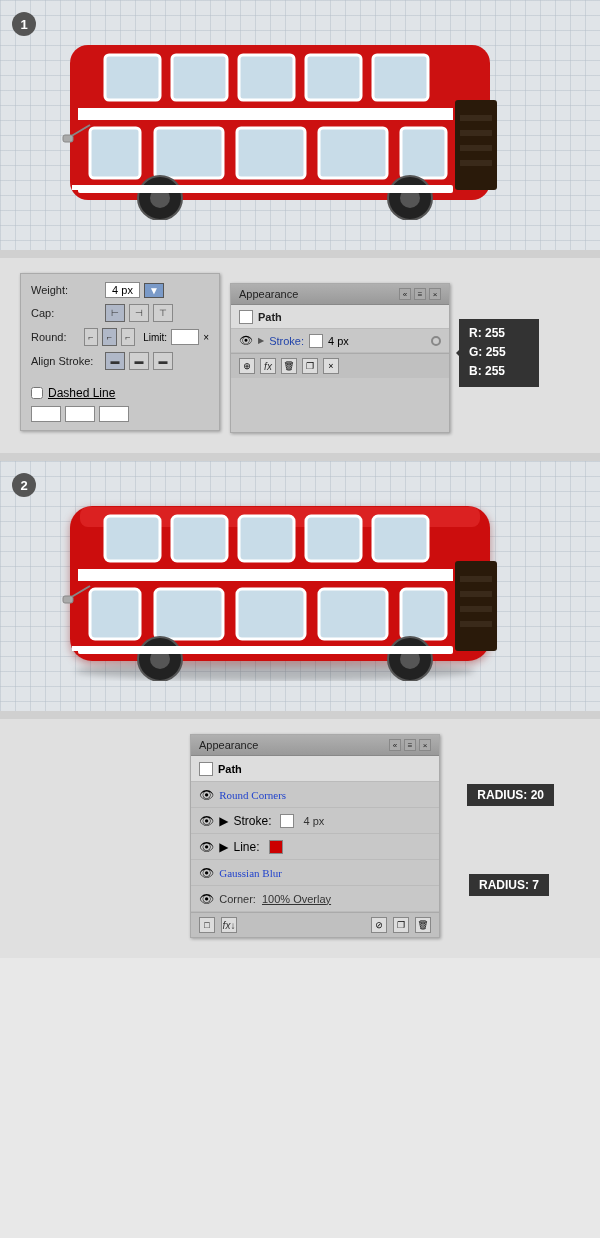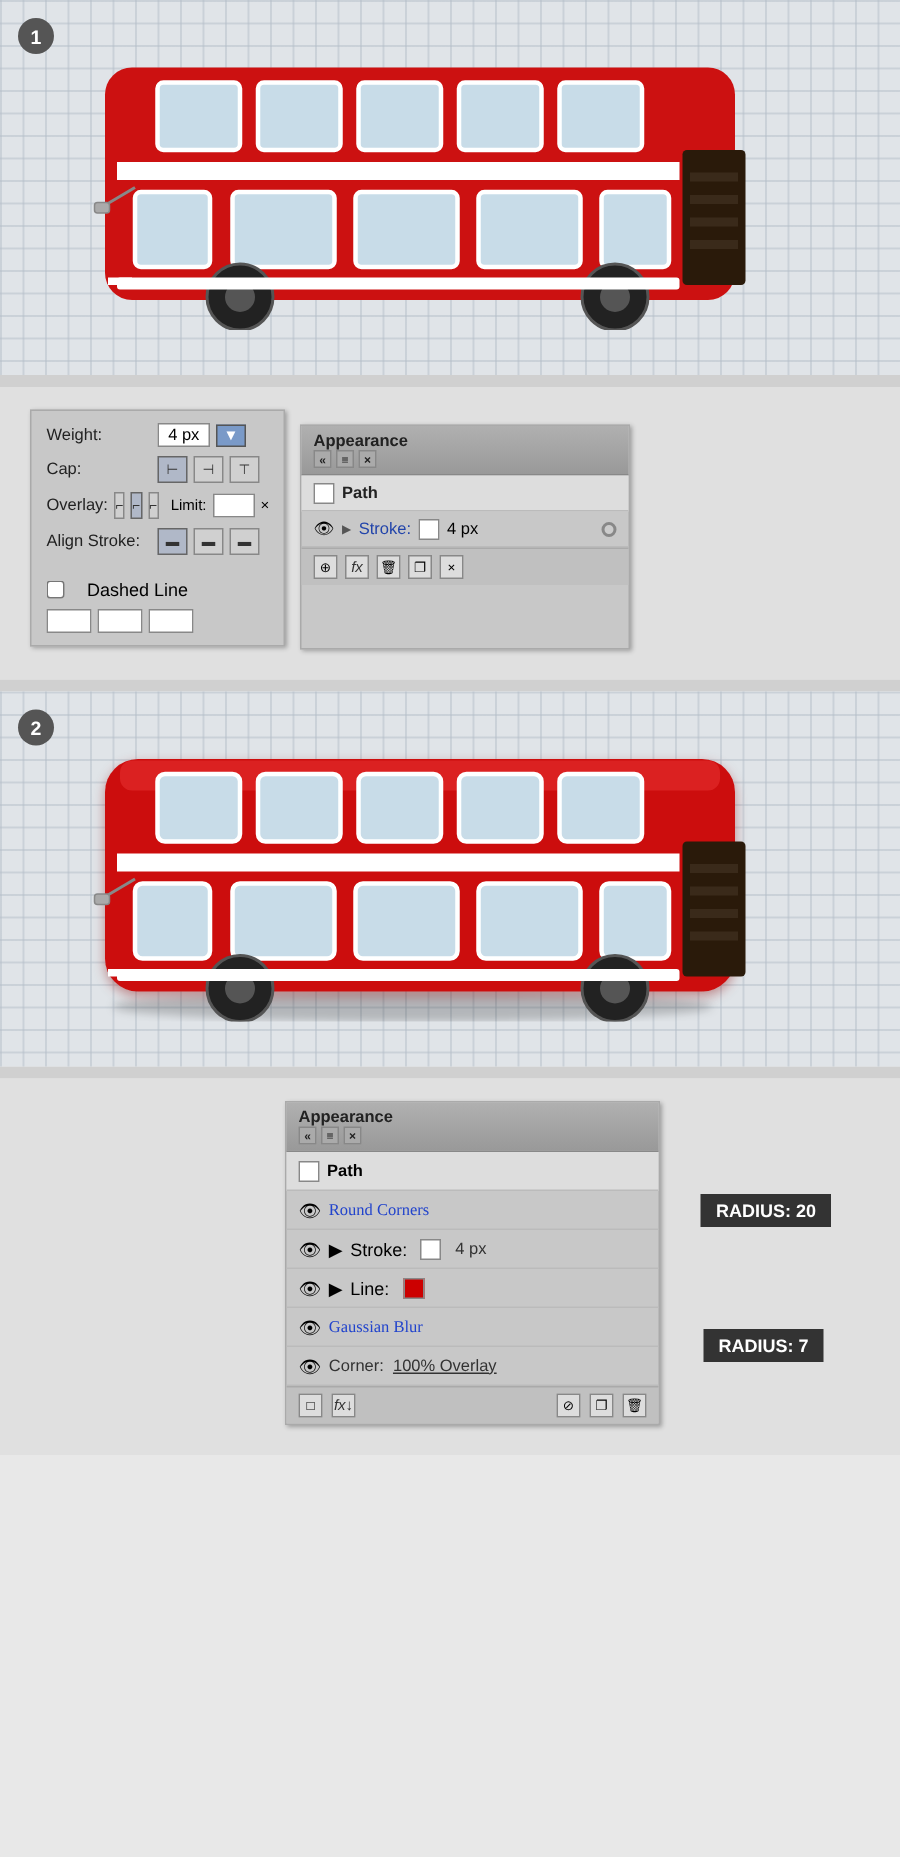--- a/index.html
+++ b/index.html
@@ -60,21 +60,21 @@
       position: relative;
       min-height: 175px;
       align-items: flex-start;
     }
 
     
     .stroke-panel {
       background: #c8c8c8;
       border: 1px solid #aaa;
       padding: 8px 10px;
-      width: 170px;
+      width: 200px;
       min-height: 140px;
       box-shadow: 1px 1px 3px rgba(0,0,0,0.3);
     }
 
     .stroke-panel .panel-row {
       display: flex;
       align-items: center;
       margin-bottom: 6px;
       gap: 4px;
     }
@@ -117,22 +117,23 @@
     }
 
     .btn-icon.active {
       background: #b0b8c8;
       border-color: #666;
     }
 
     .dashed-row {
       display: flex;
       align-items: center;
-      gap: 15px;
+      gap: 5px;
       margin-top: 16px;
+      text-decoration: underline;
     }
 
     .dashed-row input[type="checkbox"] {
       width: 12px;
       height: 12px;
     }
 
     
     .appearance-panel {
       background: #c8c8c8;
@@ -140,27 +141,26 @@
       width: 220px;
       min-height: 150px;
       box-shadow: 1px 1px 3px rgba(0,0,0,0.3);
       position: relative;
     }
 
     .panel-titlebar {
       background: linear-gradient(to bottom, #b0b0b0, #999);
       padding: 4px 8px;
       font-size: 11px;
-      font-weight: bold;
+      font-weight: normal;
       color: #222;
       display: flex;
-      align-items: flex-start;
+      align-items: center;
       justify-content: space-between;
       border-bottom: 1px solid #888;
-      flex-direction: column;
     }
 
     .panel-titlebar-controls {
       display: flex;
       gap: 3px;
     }
 
     .panel-ctrl-btn {
       width: 12px;
       height: 12px;
@@ -383,21 +383,21 @@
       <input class="px-input" type="text" value="4 px" style="">
       <div class="dropdown-arrow">▼</div>
     </div>
     <div class="panel-row">
       <label>Cap:</label>
       <div class="btn-icon active">⊢</div>
       <div class="btn-icon">⊣</div>
       <div class="btn-icon">⊤</div>
     </div>
     <div class="panel-row">
-      <label>Overlay:</label>
+      <label>Round:</label>
       <div class="btn-icon">⌐</div>
       <div class="btn-icon active">⌐</div>
       <div class="btn-icon">⌐</div>
       <span style="font-size:10px;margin-left:4px;text-align:center;">Limit:</span>
       <input class="px-input" type="text" value="" style="width: 28px;">
       <span style="font-size:10px;">×</span>
     </div>
     <div class="panel-row">
       <label>Align Stroke:</label>
       <div class="btn-icon active">▬</div>
@@ -443,20 +443,25 @@
 
 
     <div class="panel-bottom-bar">
       <div class="footer-btn">⊕</div>
       <div class="footer-btn fx-btn">fx</div>
       <div class="footer-btn">🗑</div>
       <div class="footer-btn">❐</div>
       <div class="footer-btn">×</div>
     </div>
 
+    <div class="tooltip-box" style="position:absolute;right:-90px;top:35px;width:80px;">
+      <div>R: 255</div>
+      <div>G: 255</div>
+      <div>B: 255</div>
+    </div>
   </div>
 </div>
 
 <div class="divider"></div>
 
 <div class="bus-section">
   <div class="step-badge">2</div>
   <div class="bus-container">
 
     <svg width="480" height="190" viewBox="0 0 480 190" xmlns="http://www.w3.org/2000/svg">

